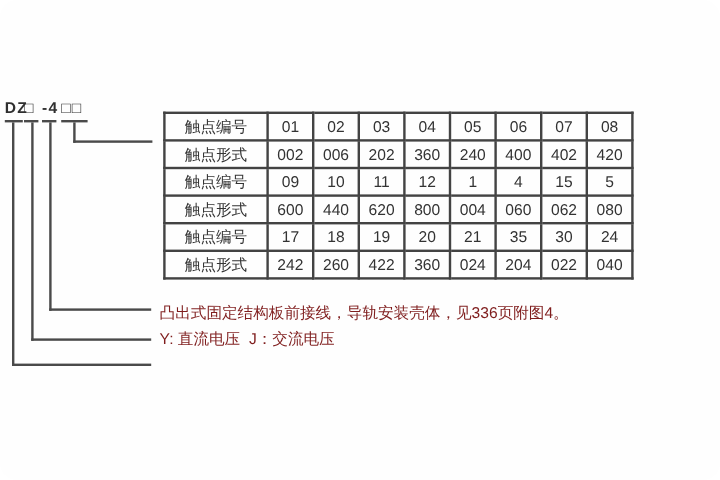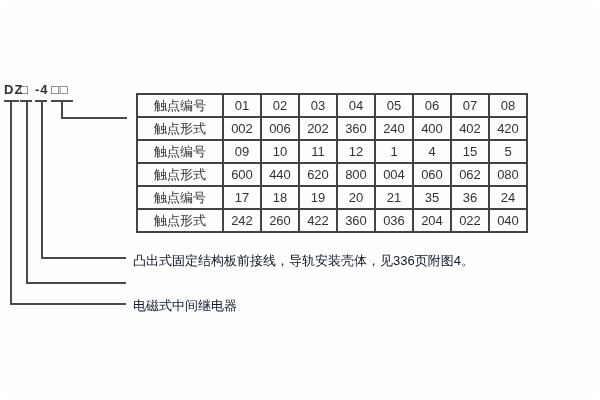--- a/index.html
+++ b/index.html
@@ -61,21 +61,21 @@
     overflow: hidden;
   }
   .contact-table td.label-cell { width: 84px; }
   .contact-table td.value-cell { width: 36px; }
   
   .note {
     position: absolute;
     left: 133px;
     font-size: 13px;
     line-height: 13px;
-    color: #0f172a;
+    color: #7f1d1d;
     white-space: pre;
   }
   .note-1 { top: 254px; }
   .note-2 { top: 276px; }
   .note-3 { top: 299px; }
 </style>
 </head>
 <body>
 
 <div class="canvas">
@@ -147,33 +147,33 @@
           <td class="value-cell">080</td>
         </tr>
         <tr>
           <td class="label-cell">触点编号</td>
           <td class="value-cell">17</td>
           <td class="value-cell">18</td>
           <td class="value-cell">19</td>
           <td class="value-cell">20</td>
           <td class="value-cell">21</td>
           <td class="value-cell">35</td>
-          <td class="value-cell">36</td>
+          <td class="value-cell">30</td>
           <td class="value-cell">24</td>
         </tr>
         <tr>
           <td class="label-cell">触点形式</td>
           <td class="value-cell">242</td>
           <td class="value-cell">260</td>
           <td class="value-cell">422</td>
           <td class="value-cell">360</td>
-          <td class="value-cell">036</td>
+          <td class="value-cell">024</td>
           <td class="value-cell">204</td>
           <td class="value-cell">022</td>
           <td class="value-cell">040</td>
         </tr>
       </tbody>
   </table>
 
   <div class="note note-1">凸出式固定结构板前接线，导轨安装壳体，见336页附图4。</div>
-  <div class="note note-3">电磁式中间继电器</div>
+  <div class="note note-2">Y: 直流电压  J：交流电压</div>
 
 </div>
 
 </body></html>

